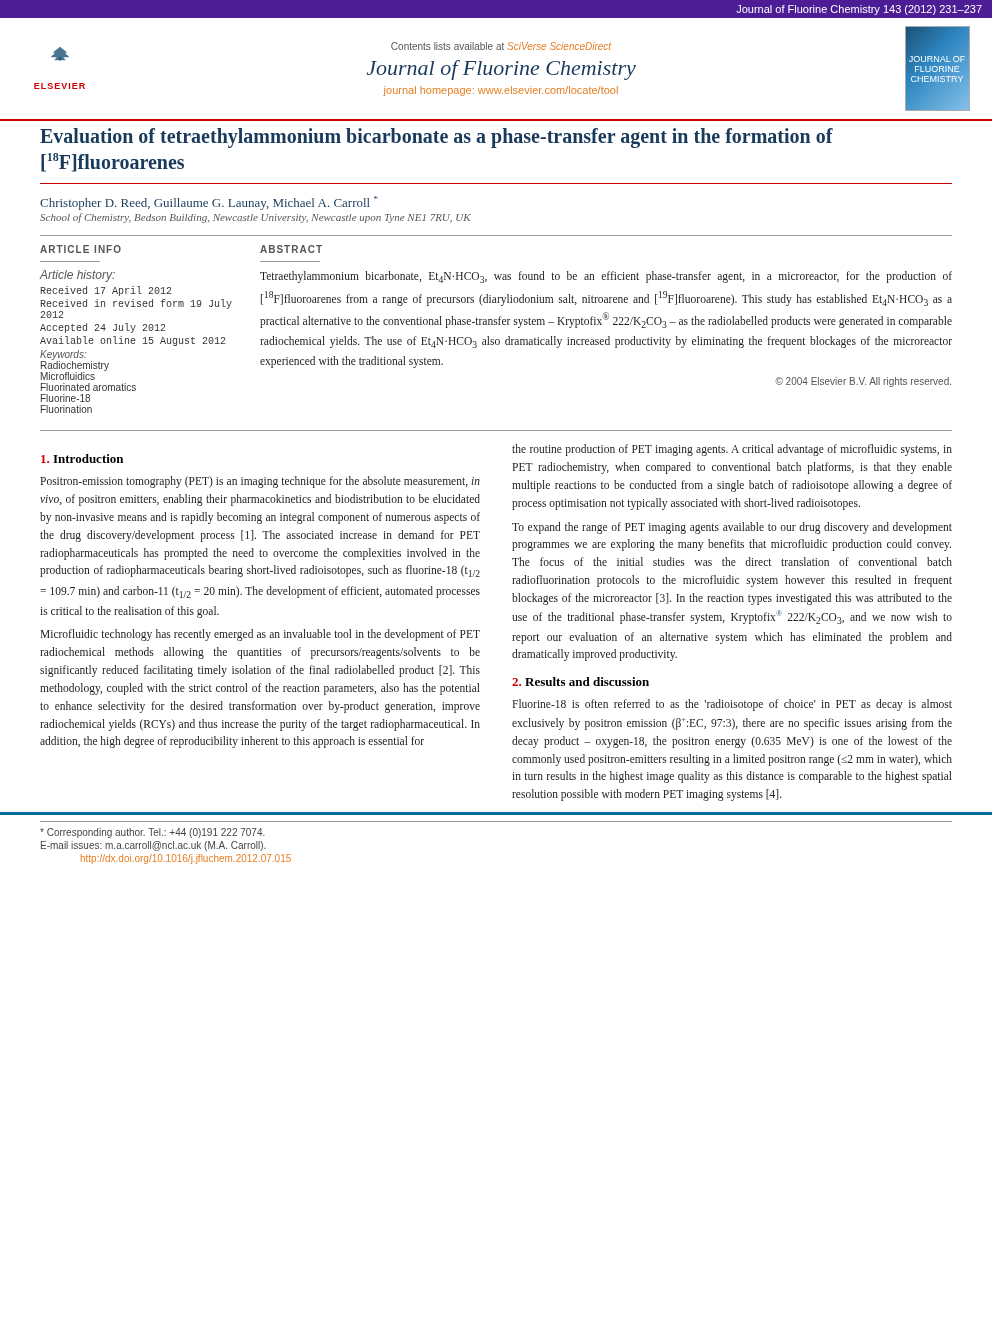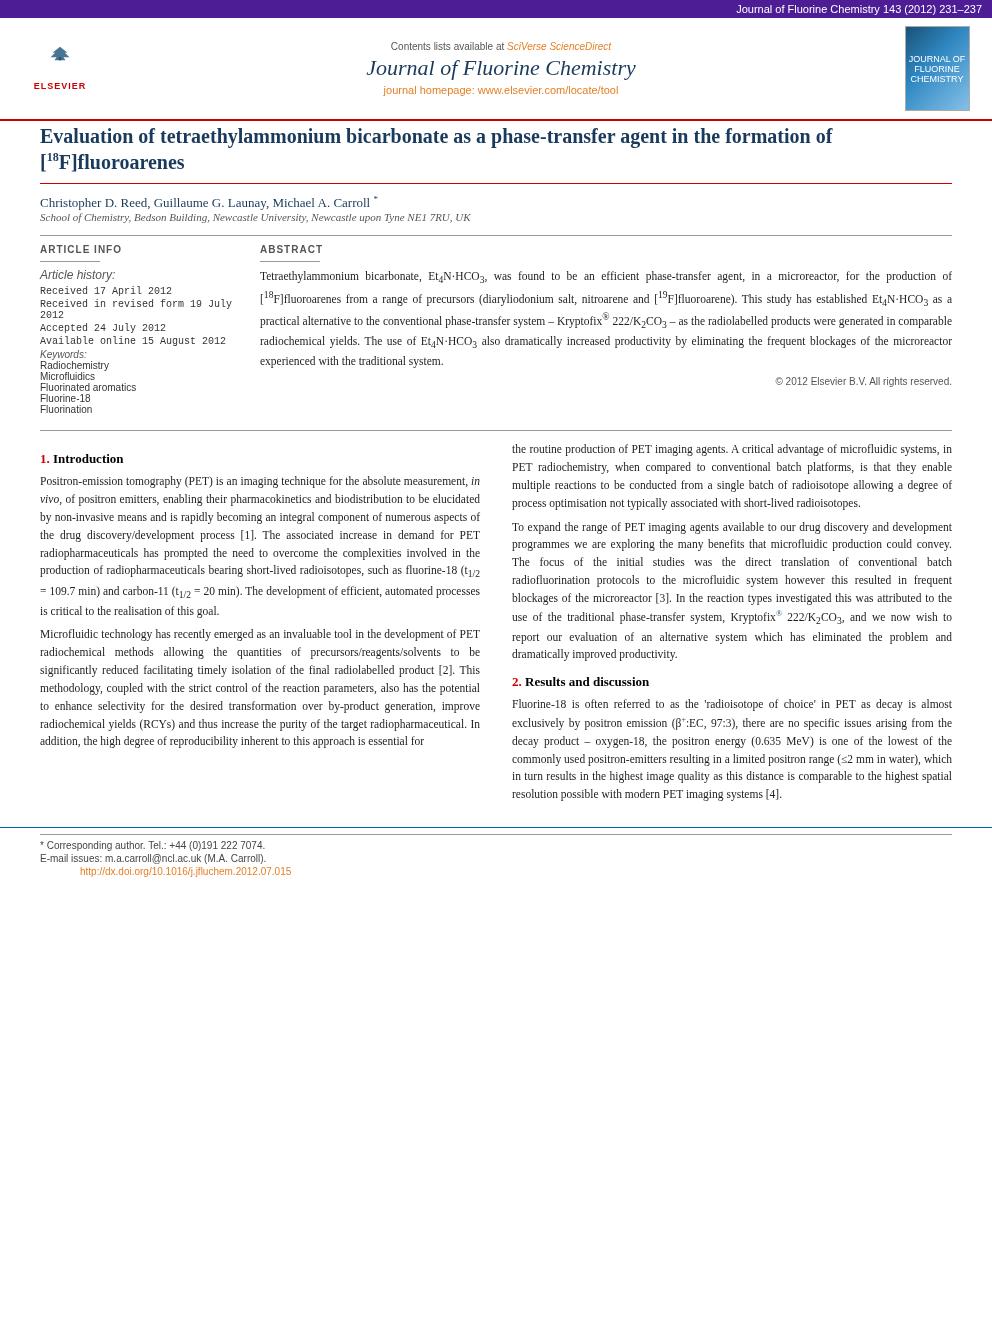--- a/index.html
+++ b/index.html
@@ -237,22 +237,21 @@
       text-align: justify;
       margin-bottom: 6px;
     }
     .body-text sup {
       font-size: 8px;
       color: #1a5276;
     }
 
     
     .footer {
-      margin-top: 15px;
-      border-top: 1px solid #0369a1;
+      border-top: 3px solid #0369a1;
       padding-top: 6px;
       padding-left: 40px;
       padding-right: 40px;
       padding-bottom: 10px;
     }
     .footnote {
       font-size: 10px;
       color: #444;
       font-family: Arial, sans-serif;
       margin-bottom: 2px;
@@ -348,21 +347,21 @@
         <div class="keyword-item">Fluorination</div>
       </div>
     </div>
 
     <div class="col-right">
       <div class="section-header">ABSTRACT</div>
       <hr class="divider-short">
       <div class="abstract-text">
         Tetraethylammonium bicarbonate, Et<sub>4</sub>N·HCO<sub>3</sub>, was found to be an efficient phase-transfer agent, in a microreactor, for the production of [<sup>18</sup>F]fluoroarenes from a range of precursors (diaryliodonium salt, nitroarene and [<sup>19</sup>F]fluoroarene). This study has established Et<sub>4</sub>N·HCO<sub>3</sub> as a practical alternative to the conventional phase-transfer system – Kryptofix<sup>®</sup> 222/K<sub>2</sub>CO<sub>3</sub> – as the radiolabelled products were generated in comparable radiochemical yields. The use of Et<sub>4</sub>N·HCO<sub>3</sub> also dramatically increased productivity by eliminating the frequent blockages of the microreactor experienced with the traditional system.
       </div>
-      <div class="copyright-line">© 2012 Elsevier B.V. All rights reserved.</div>
+      <div class="copyright-line">© 2004 Elsevier B.V. All rights reserved.</div>
     </div>
   </div>
 
   <div class="body-columns">
 
     <div class="body-col">
       <div class="section-title">
         <span class="section-number">1.</span>
         <span> Introduction</span>
       </div>

